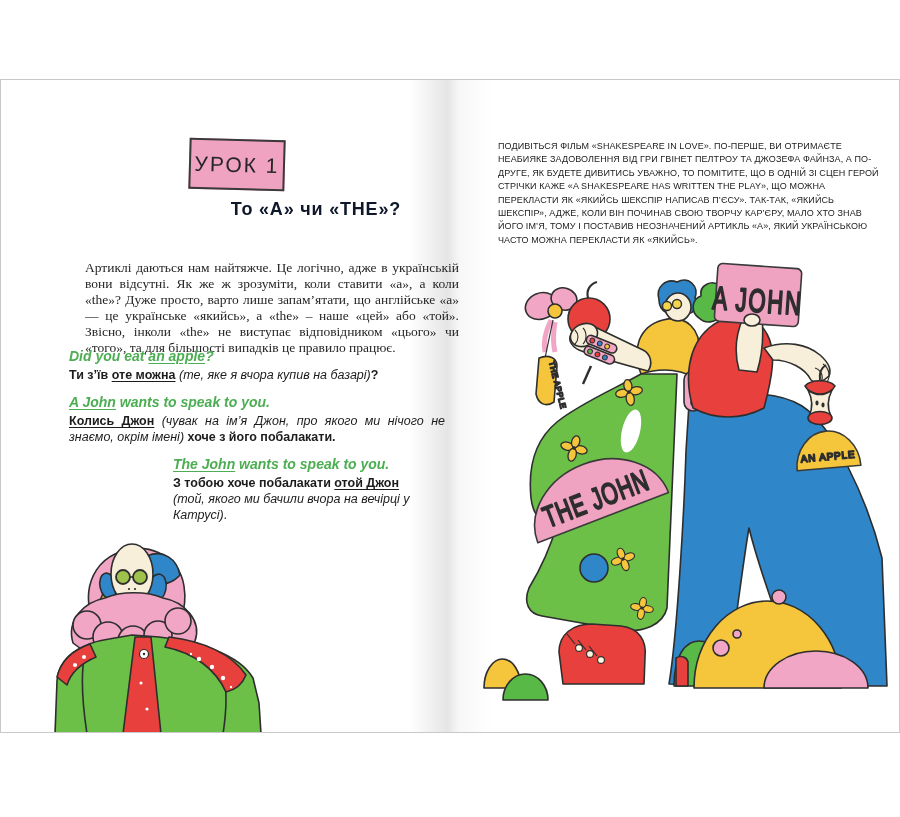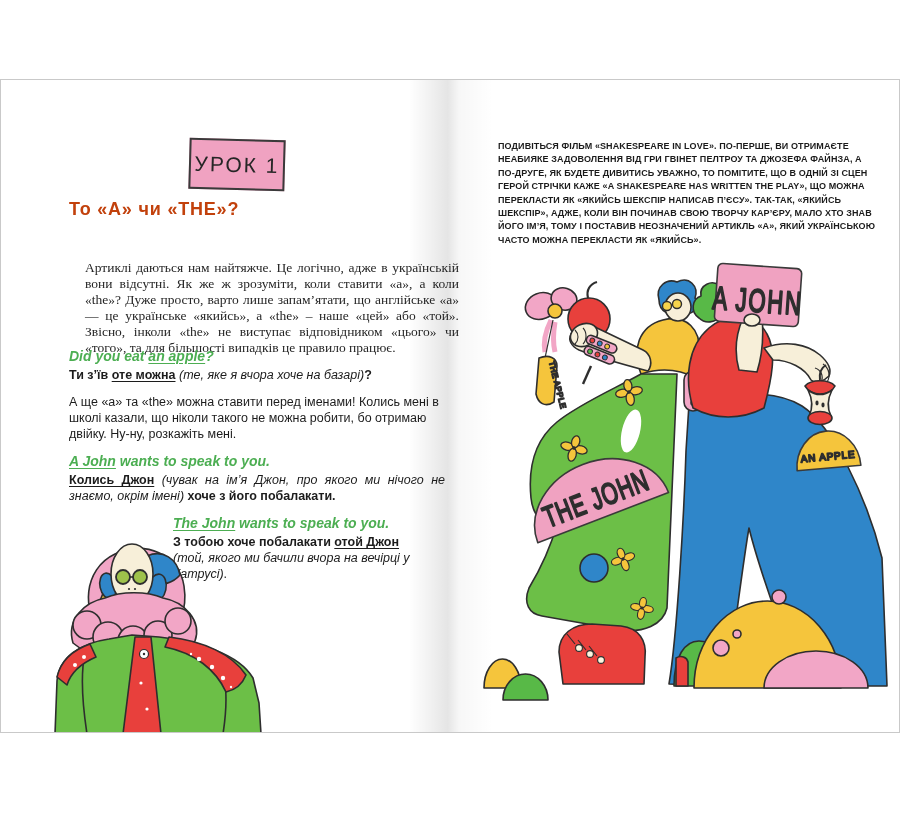--- a/index.html
+++ b/index.html
@@ -7,60 +7,59 @@
          font-family:"Liberation Sans",sans-serif;}
   #spread{position:absolute;left:0;top:79px;width:900px;height:654px;box-sizing:border-box;
           border:1px solid #c9c9c9;background:#fff;overflow:hidden;}
   #gutter{position:absolute;left:408px;top:0;width:84px;height:100%;
           background:linear-gradient(90deg,rgba(0,0,0,0) 0%,rgba(0,0,0,0.10) 46%,rgba(0,0,0,0.03) 60%,rgba(0,0,0,0) 100%);}
   
   .badge{position:absolute;left:188px;top:59px;width:92px;height:47px;background:#f0a2c1;
          border:2px solid #3a3a3a;transform:rotate(1.6deg);display:flex;align-items:center;justify-content:center;}
   .badge span{font-size:21px;letter-spacing:2px;color:#262626;font-weight:400;}
   .handcaps{font-family:"Liberation Sans",sans-serif;}
-  .subtitle{position:absolute;left:68px;top:119px;width:332px;margin:0;text-align:left;
-            font-size:18px;font-weight:700;letter-spacing:0.8px;color:#c2410c;}
+  .subtitle{position:absolute;left:68px;top:119px;width:332px;margin:0;text-align:right;
+            font-size:18px;font-weight:700;letter-spacing:0.8px;color:#0f172a;}
   .intro{position:absolute;left:68px;top:164px;width:374px;margin:16px;
          font-family:"Liberation Serif",serif;font-size:13.5px;line-height:16px;color:#262626;
          text-align:justify;}
   .examples{position:absolute;left:68px;top:268px;width:376px;}
   .en{margin:0 0 3px 0;font-size:14px;font-style:italic;color:#4cae52;font-weight:700;}
   .en .u{text-decoration:underline;text-underline-offset:2px;}
   .uk{margin:0 0 11px 0;font-size:12.5px;line-height:16px;color:#1c1c1c;text-align:justify;}
   .uk .b{font-weight:700;}
   .uk .i{font-style:italic;text-align:right;}
   .uk .u{text-decoration:underline;text-underline-offset:2px;}
   .note{margin:0 0 11px 0;font-size:12.5px;line-height:16px;color:#1c1c1c;}
   .indent{margin-left:104px;width:240px;}
   .indent .uk{text-align:left;}
   
   .filmpara{position:absolute;left:497px;top:60px;width:382px;margin:0;
-            font-size:9px;line-height:13.4px;letter-spacing:0.1px;color:#1b1b1b;font-weight:700;}
+            font-size:9px;line-height:13.4px;letter-spacing:0.1px;color:#1b1b1b;font-weight:400;}
   svg text{font-family:"Liberation Sans",sans-serif;fill:#2d2d2d;}
   #bard-svg{position:absolute;left:50px;top:461px;}
   #scene-svg{position:absolute;left:470px;top:176px;}
 </style>
 </head>
 <body>
 
 <div id="stage">
   <div id="spread">
     <div id="gutter"></div>
 
     <section>
       <div class="badge">
         <span class="handcaps">УРОК 1</span>
       </div>
       <h2 class="subtitle">То «А» чи «THE»?</h2>
       <p class="intro">Артиклі даються нам найтяжче. Це логічно, адже в українській вони відсутні. Як же ж зрозуміти, коли ставити «а», а коли «the»? Дуже просто, варто лише запам’ятати, що англійське «а» — це українське «якийсь», а «the» – наше «цей» або «той». Звісно, інколи «the» не виступає відповідником «цього» чи «того», та для більшості випадків це правило працює.</p>
 
       <div class="examples">
         <p class="en"><span>Did you eat </span><span class="u">an apple</span><span>?</span></p>
-        <p class="uk"><span class="b">Ти з’їв </span><span class="b u">оте можна</span><span class="b"> </span><span class="i">(те, яке я вчора хоче на базарі)</span><span class="b">?</span></p>
-        <p class="note">А ще «а» та «the» можна ставити перед іменами! Колись мені в школі казали, що ніколи такого не можна робити, бо отримаю двійку. Ну-ну, розкажіть мені.</p>
+        <p class="uk"><span class="b">Ти з’їв </span><span class="b u">оте можна</span><span class="b"> </span><span class="i">(те, яке я вчора купив на базарі)</span><span class="b">?</span></p>
         <p class="en"><span class="u">A John</span><span> wants to speak to you.</span></p>
         <p class="uk"><span class="b u">Колись Джон</span><span class="b"> </span><span class="i">(чувак на ім’я Джон, про якого ми нічого не знаємо, окрім імені)</span><span class="b"> </span><span class="b">хоче з його побалакати.</span></p>
         <div class="indent">
           <p class="en"><span class="u">The John</span><span> wants to speak to you.</span></p>
           <p class="uk"><span class="b">З тобою хоче побалакати </span><span class="b u">отой Джон</span><span class="b"> </span><span class="i">(той, якого ми бачили вчора на вечірці у Катрусі)</span><span>.</span></p>
         </div>
       </div>
 
       <svg id="bard-svg" width="230" height="193" viewBox="0 0 230 193">
         <g stroke="#2e2e2e" stroke-width="1.6" stroke-linejoin="round">

